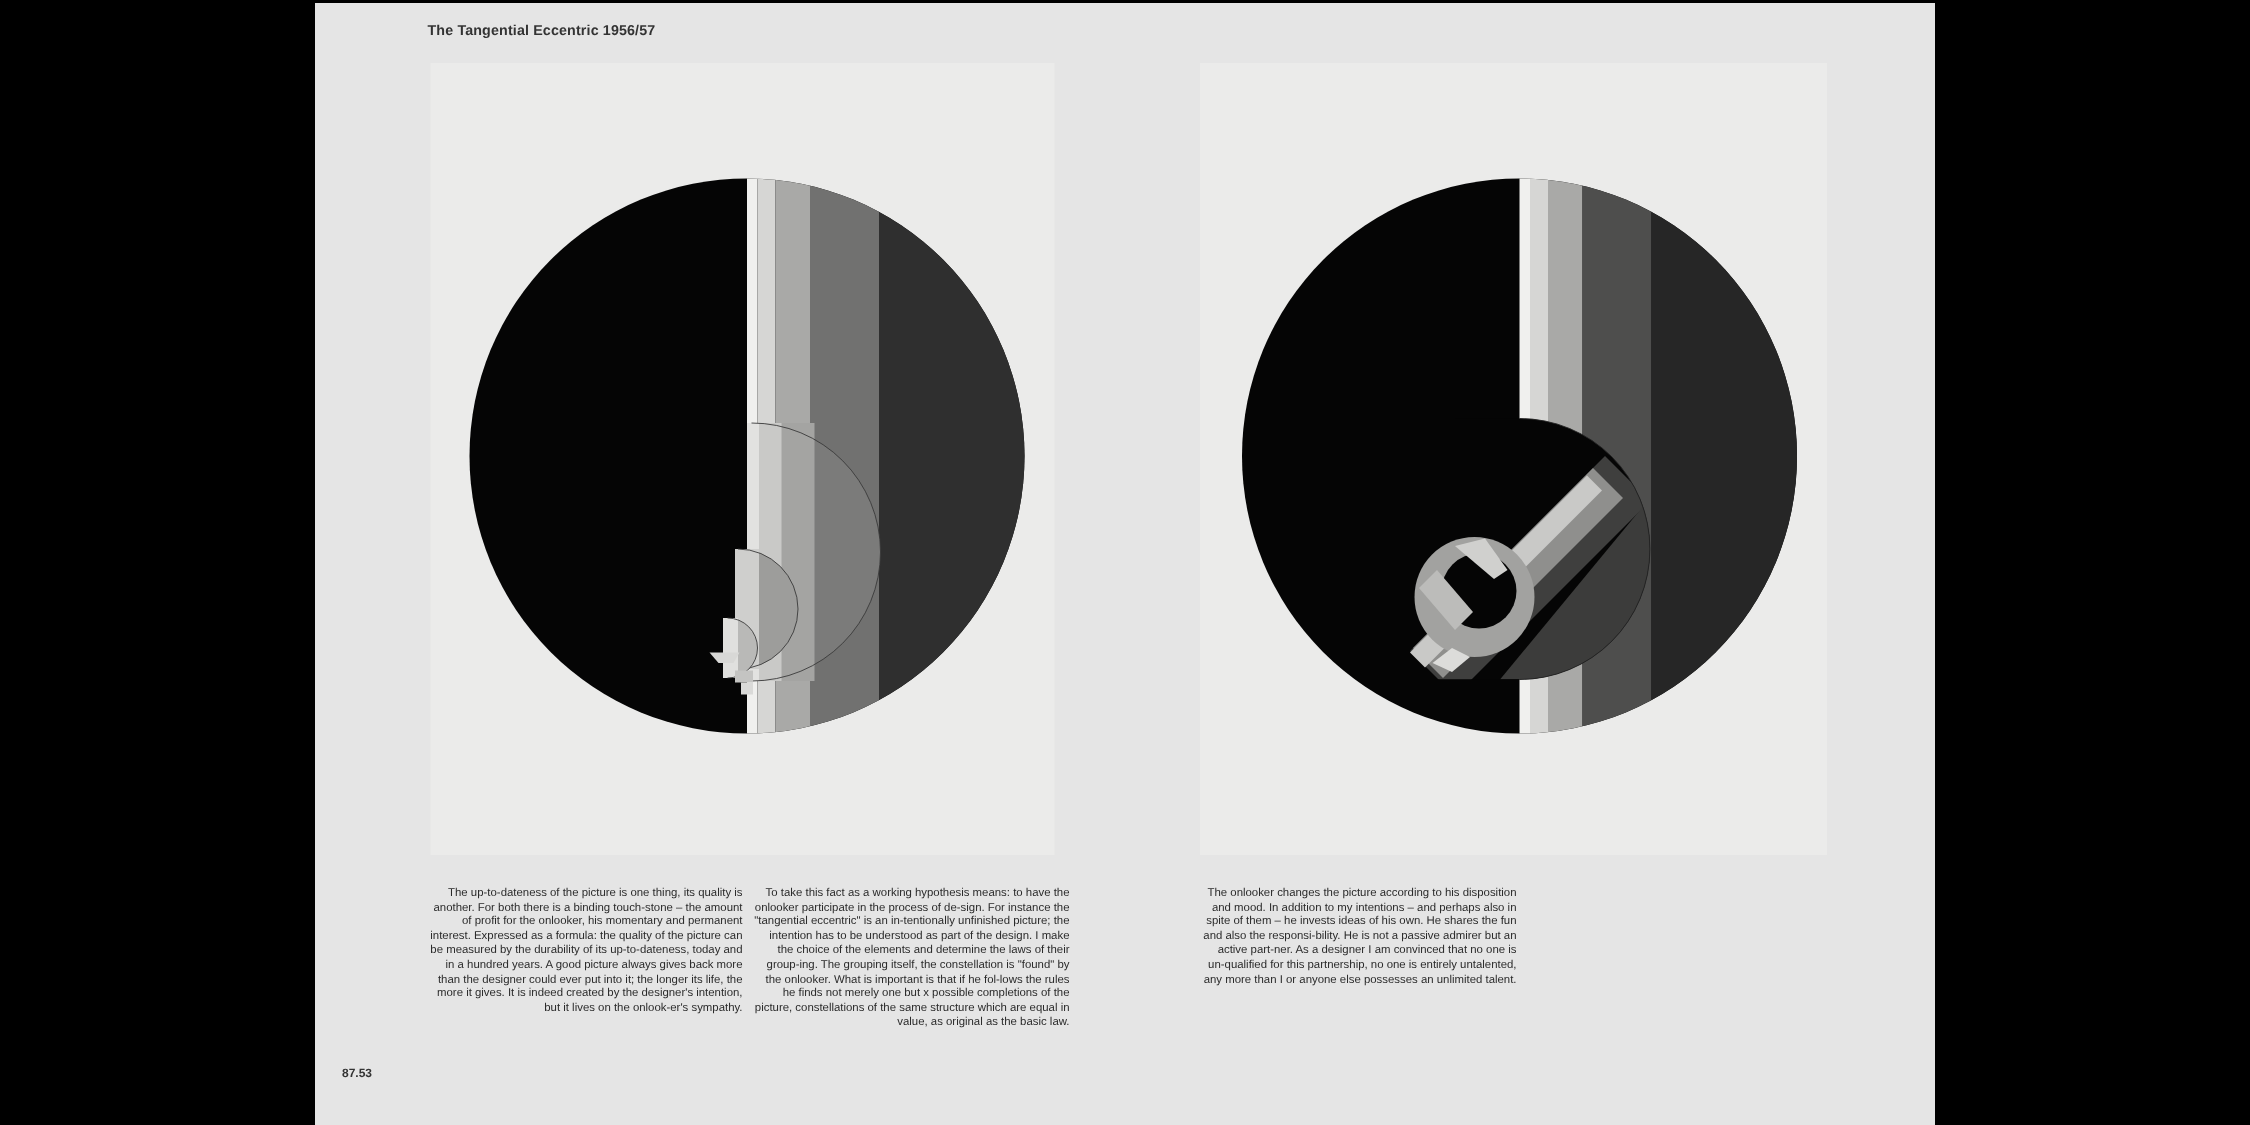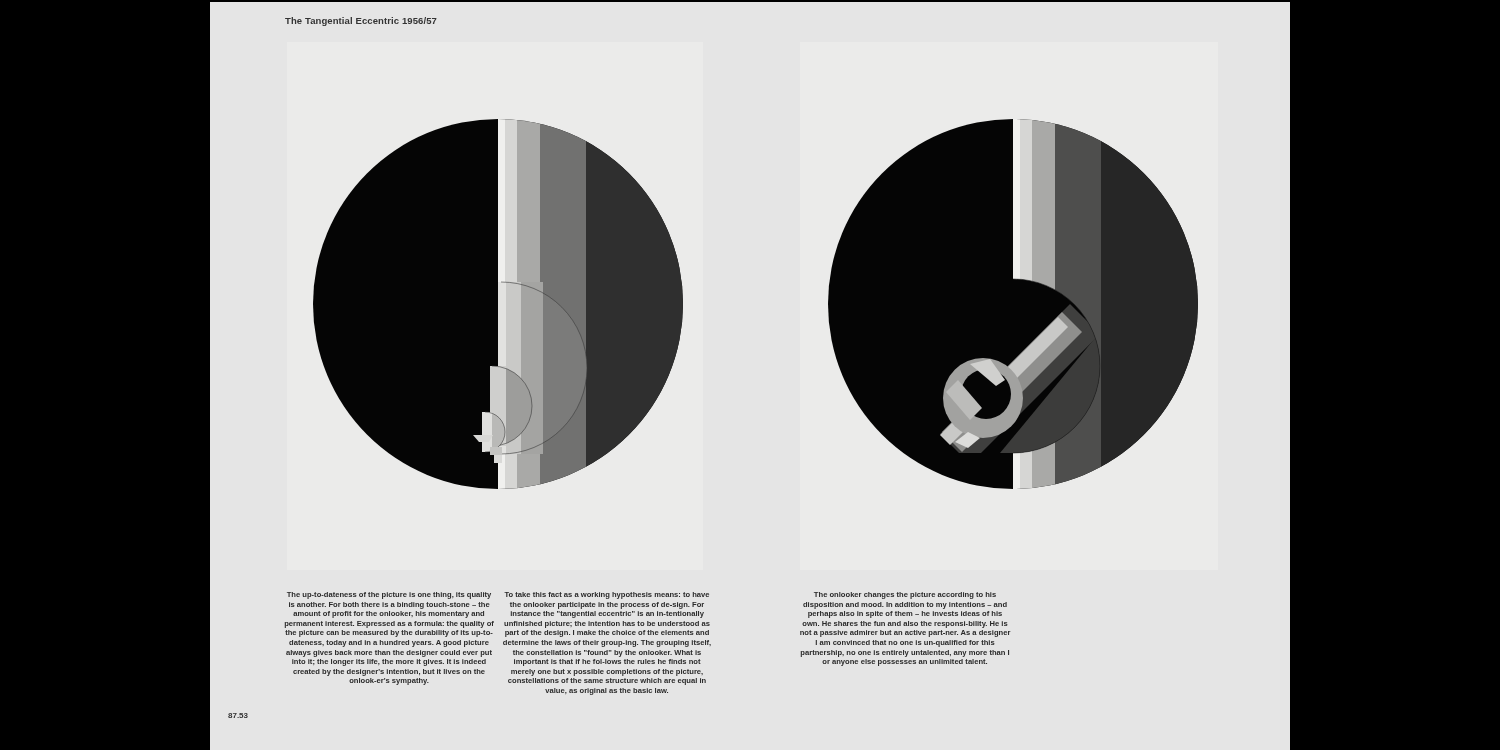--- a/index.html
+++ b/index.html
@@ -3,21 +3,21 @@
 <meta charset="utf-8">
 <style>
   html,body{margin:0;padding:0;}
   body{width:1500px;height:750px;background:#000;position:relative;overflow:hidden;font-family:"Liberation Sans",sans-serif;}
   .page{position:absolute;left:210px;top:2px;width:1080px;height:750px;background:#e5e5e5;}
   .running-head{position:absolute;left:75px;top:13px;font-size:9.5px;font-weight:bold;color:#333;letter-spacing:0.1px;}
   .plate{position:absolute;top:40px;height:528px;background:#ebebea;}
   .plate-left{left:77px;width:416px;}
   .plate-right{left:590px;width:418px;}
   .plate svg{position:absolute;left:0;top:0;}
-  .col{position:absolute;top:588px;width:212px;font-size:7.6px;line-height:9.6px;color:#2a2a2a;font-weight:bold;text-align:center;}
+  .col{position:absolute;top:588px;width:212px;font-size:7.6px;line-height:9.6px;color:#2a2a2a;font-weight:normal;text-align:right;}
   .col1{left:73px;}
   .col2{left:291px;}
   .col3{left:589px;}
   .folio{position:absolute;left:18px;top:709px;font-size:8px;font-weight:bold;color:#333;}
 </style>
 </head>
 <body>
 
 <div class="page">
 

